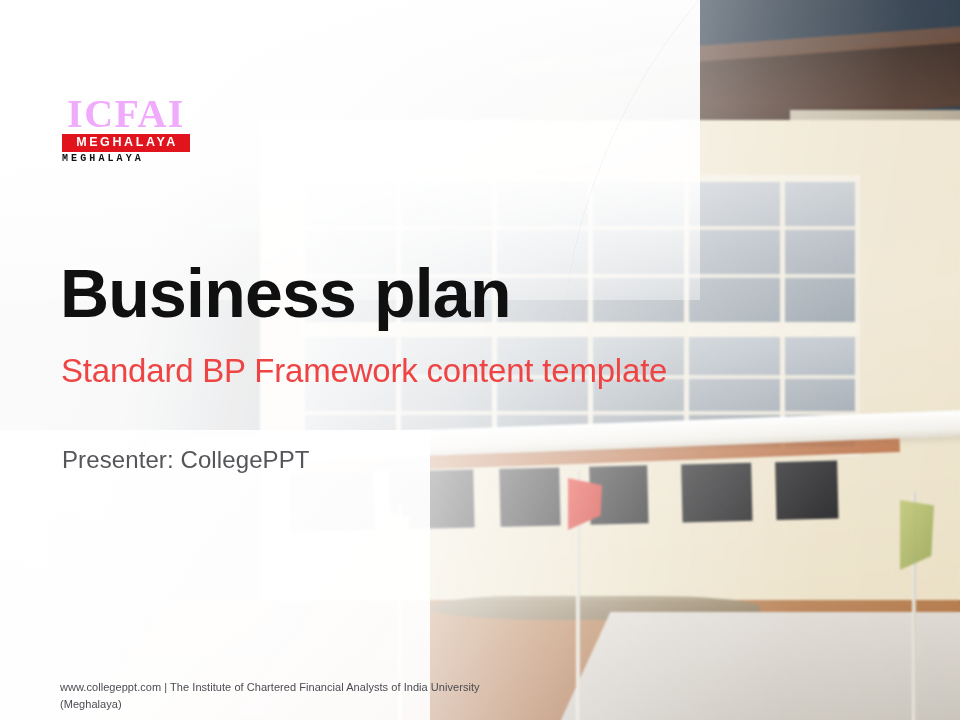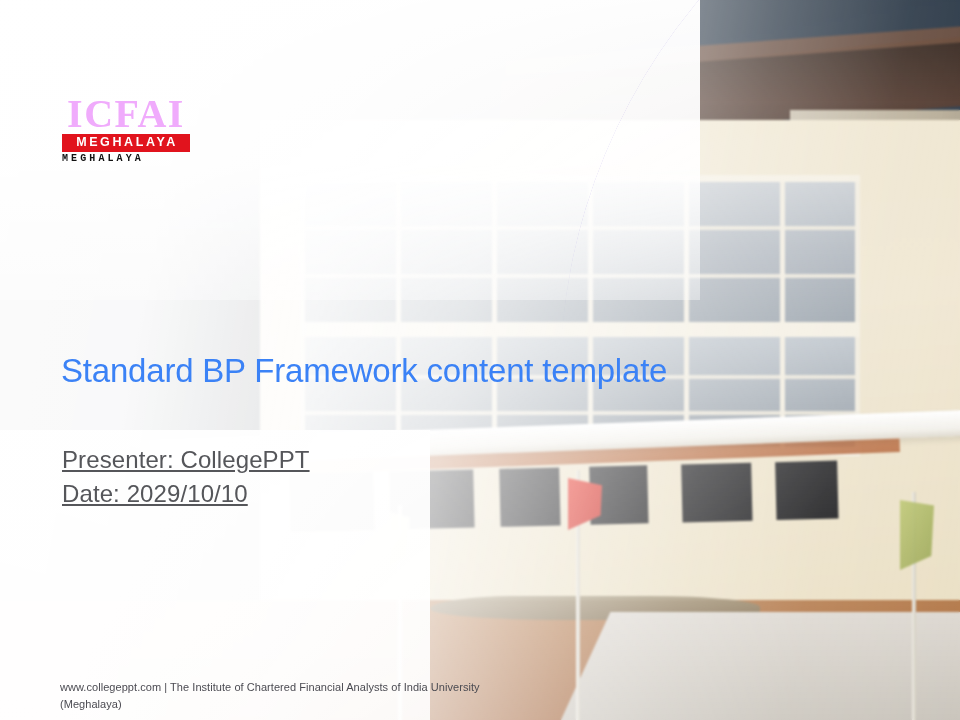--- a/index.html
+++ b/index.html
@@ -338,38 +338,37 @@
     letter-spacing: -0.8px;
     line-height: 1.05;
     white-space: nowrap;
   }
   .subtitle {
     position: absolute;
     left: 61px;
     top: 352px;
     font-size: 33px;
     font-weight: 400;
-    color: #3b82f6;
+    color: #ef4444;
     letter-spacing: -0.2px;
     line-height: 1.15;
     white-space: nowrap;
   }
   .meta {
     position: absolute;
     left: 62px;
     top: 443px;
     line-height: 1.42;
   }
   .meta-line {
     font-size: 24px;
     font-weight: 400;
     color: #55565a;
     letter-spacing: 0.1px;
     white-space: nowrap;
-    text-decoration: underline;
   }
 
   
   .footer {
     position: absolute;
     left: 60px;
     top: 679px;
     width: 430px;
     font-size: 11px;
     color: #4b4b52;
@@ -451,22 +450,22 @@
     <div class="crescent-light"></div>
     <div class="crescent-translucent"></div>
   </div>
 
   <div class="logo">
     <div class="logo-icfai">ICFAI</div>
     <div class="logo-univ">MEGHALAYA</div>
     <div class="logo-megh">MEGHALAYA</div>
   </div>
 
+  <div class="title">Business plan</div>
   <div class="subtitle">Standard BP Framework content template</div>
 
   <div class="meta">
     <div class="meta-line">Presenter: CollegePPT</div>
-    <div class="meta-line">Date: 2029/10/10</div>
   </div>
 
   <div class="footer">www.collegeppt.com | The Institute of Chartered Financial Analysts of India University (Meghalaya)</div>
 
 </div>
 
 </body></html>

